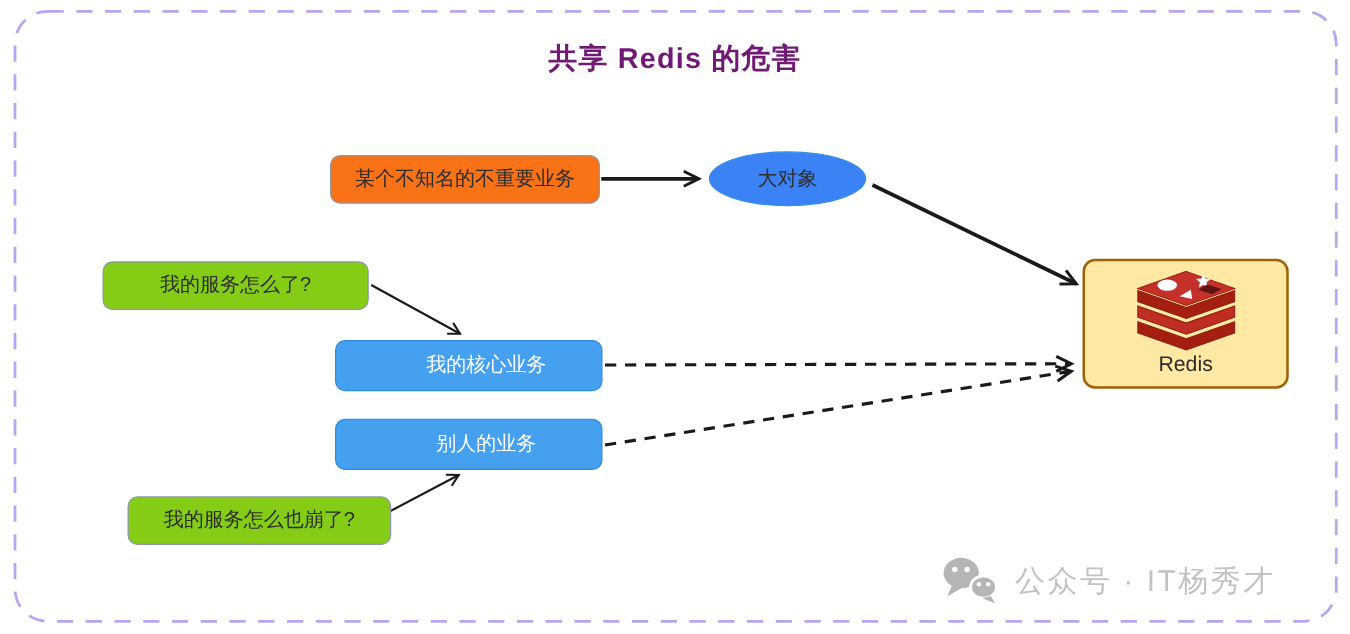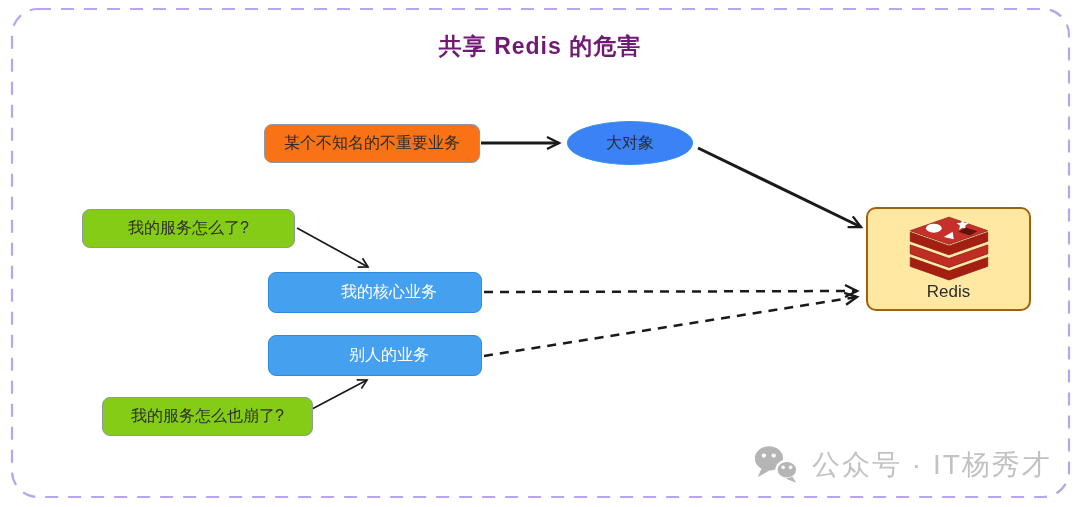--- a/index.html
+++ b/index.html
@@ -29,21 +29,21 @@
   .node-unknown{left:264px;top:124px;width:216px;height:39px;}
   .node-bigobject{left:567px;top:121px;width:126px;height:44px;}
   .node-q1{left:82px;top:209px;width:213px;height:39px;}
   .node-core{left:268px;top:272px;width:214px;height:41px;}
   .node-others{left:268px;top:335px;width:214px;height:41px;}
   .node-q2{left:82px;top:397px;width:211px;height:39px;margin-left:20px;}
   .node-redis{left:866px;top:207px;width:165px;height:104px;}
   .watermark{
     position:absolute;left:753px;top:444px;display:flex;align-items:center;gap:12px;z-index:2;
   }
-  .watermark-text{font-size:28px;color:#c2c2c2;letter-spacing:2px;white-space:nowrap;}
+  .watermark-text{font-size:24px;color:#c2c2c2;letter-spacing:2px;white-space:nowrap;}
 </style>
 </head>
 <body>
 
 <div class="canvas">
 
   <svg class="overlay" viewBox="0 0 1080 507" xmlns="http://www.w3.org/2000/svg">
     <defs>
       <marker id="ah" markerUnits="userSpaceOnUse" markerWidth="20" markerHeight="20" refX="15" refY="9" orient="auto">
         <path d="M3,3 L15,9 L3,15" fill="none" stroke="#1a1a1a" stroke-width="2.4"></path>

